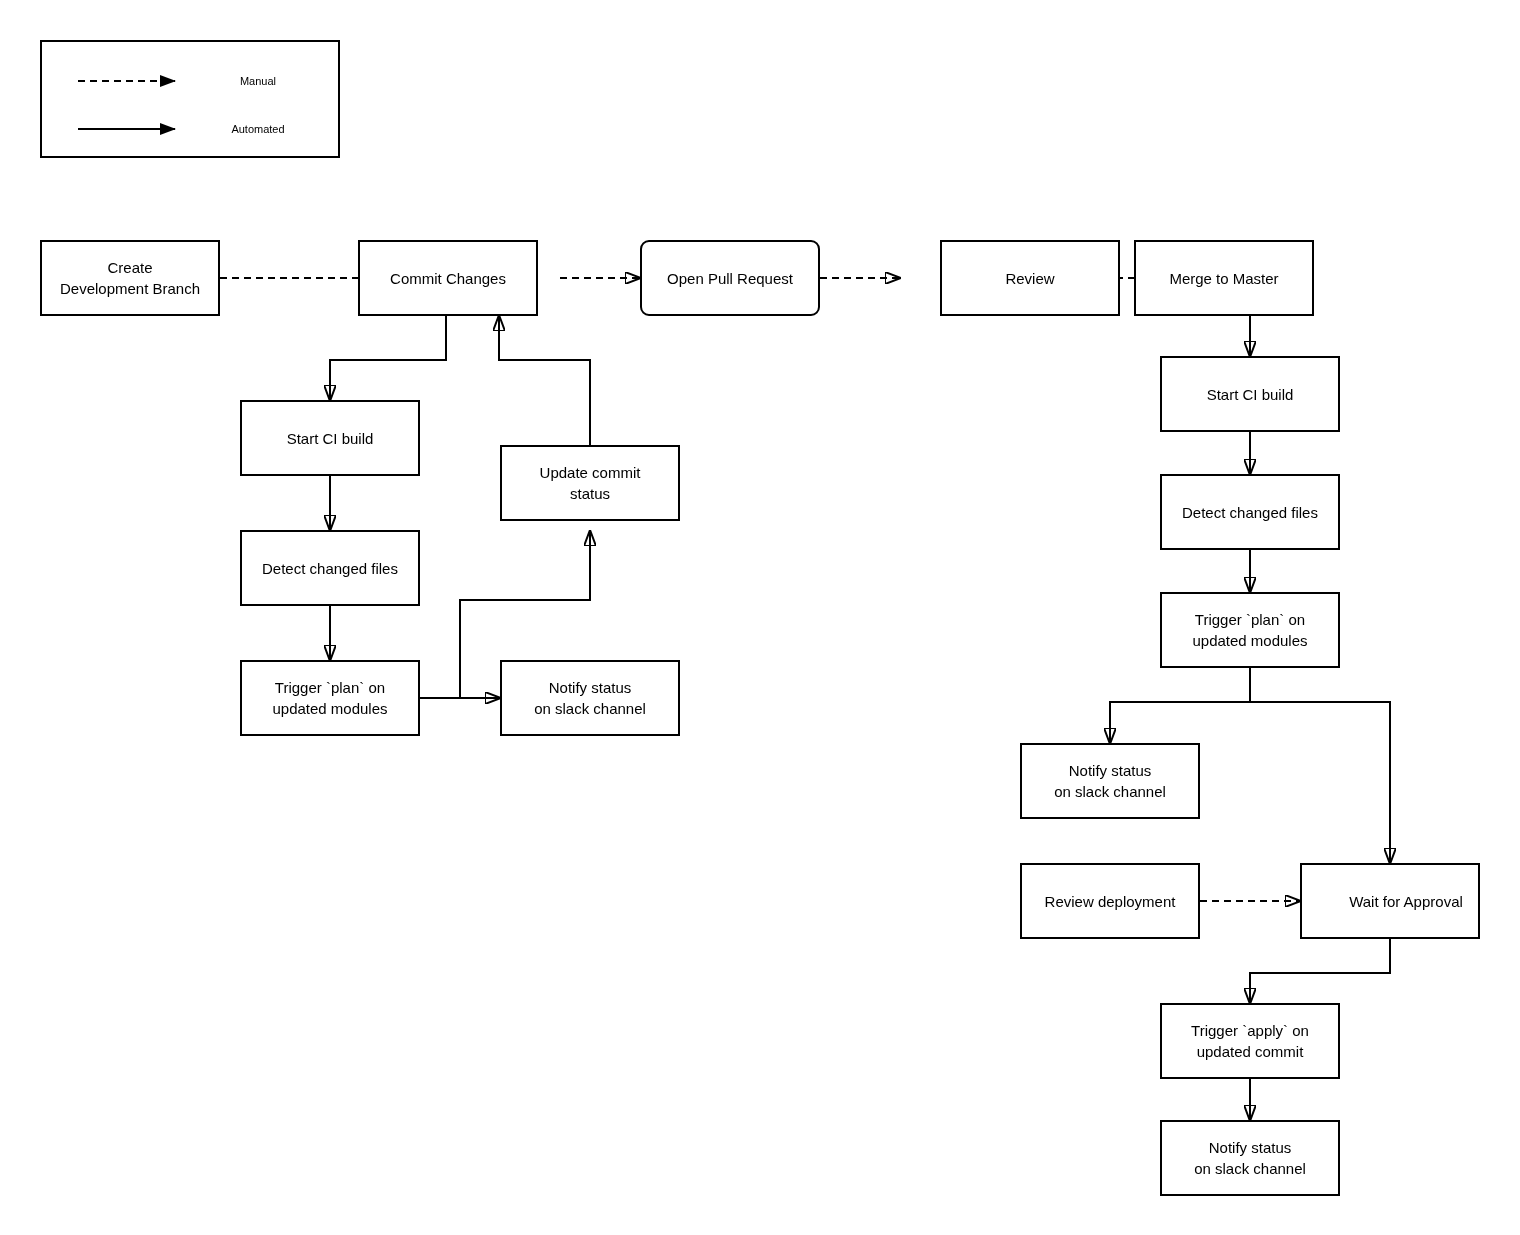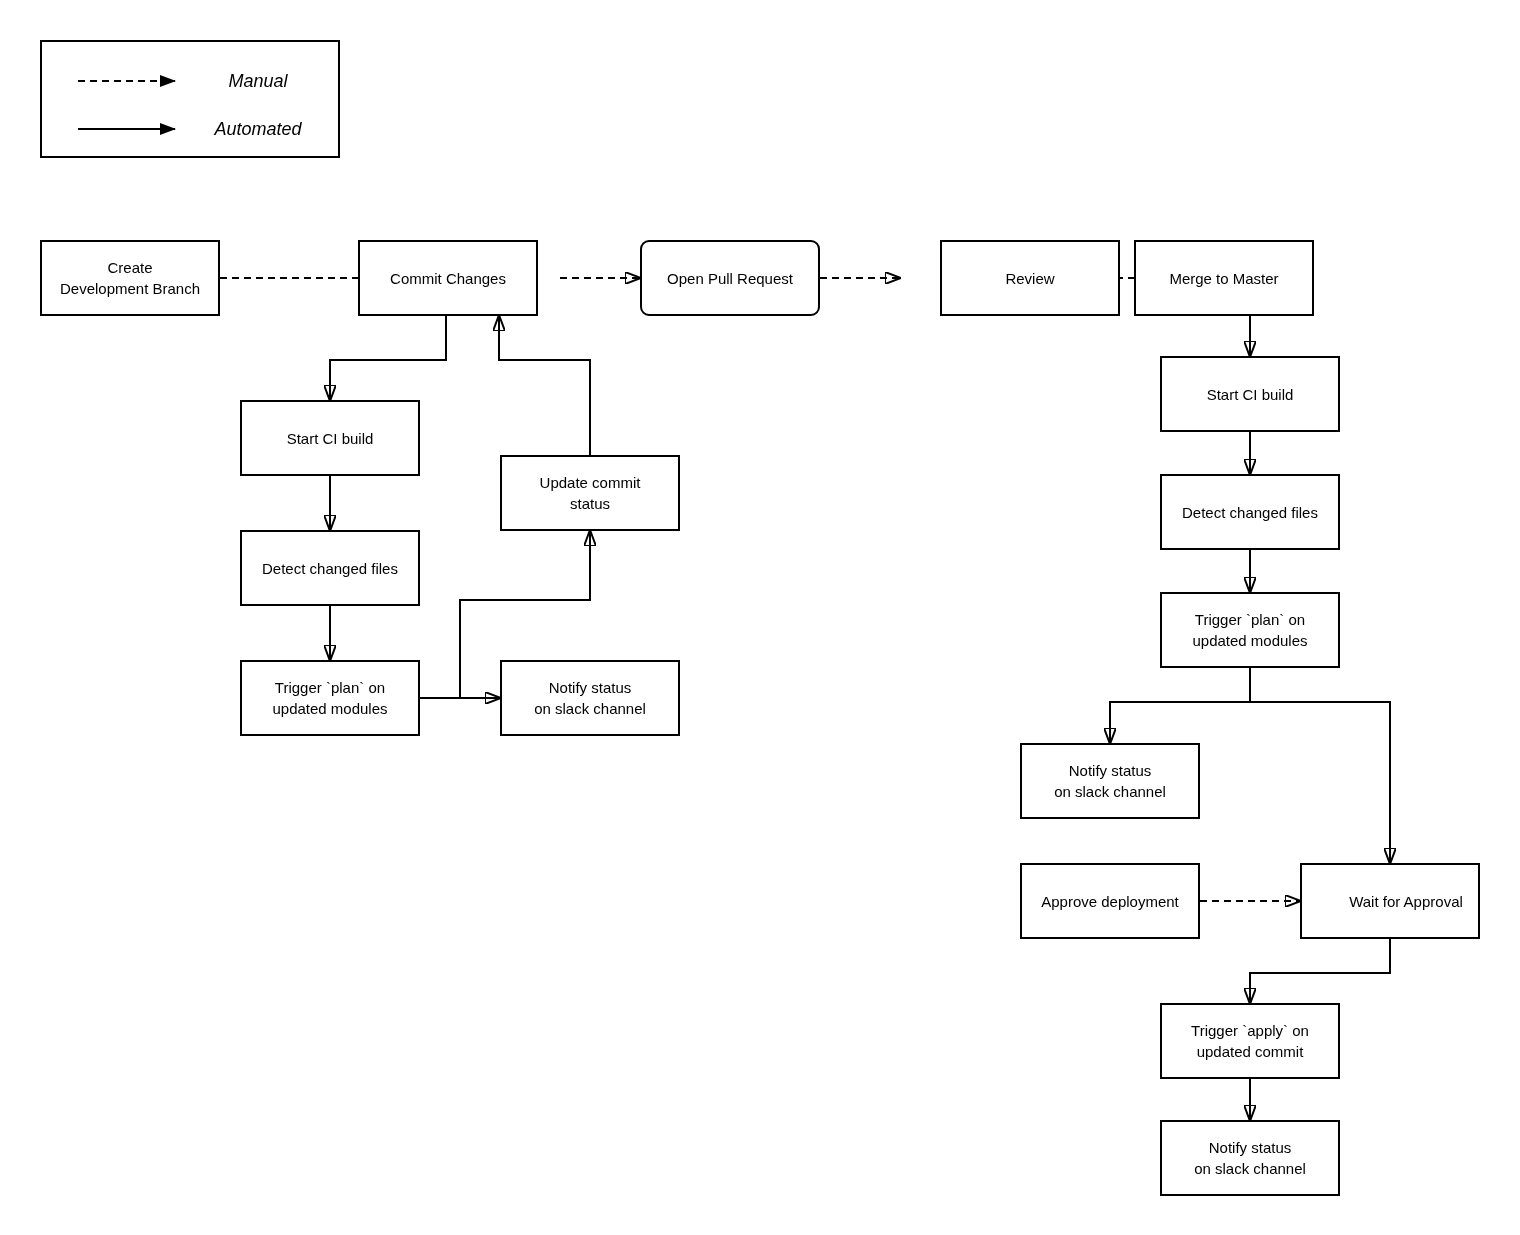--- a/index.html
+++ b/index.html
@@ -58,23 +58,22 @@
   }
   .legend-arrow {
     margin-left: 36px;
     width: 100px;
     height: 24px;
     flex: 0 0 auto;
   }
   .legend-label {
     flex: 1 1 auto;
     text-align: center;
-    font-size: 18px;
+    font-size: 11px;
     line-height: 21px;
-    font-style: italic;
   }
 </style>
 </head>
 <body>
 
 <div class="canvas">
 
   <svg class="edges-layer" width="1520" height="1235" viewBox="0 0 1520 1235">
     <defs>
       <marker id="arrow" markerUnits="userSpaceOnUse" markerWidth="16" markerHeight="12" refX="15" refY="6" orient="auto">
@@ -148,21 +147,21 @@
   <div class="node" style="left:240px; top:400px;">
     <span class="node-label">Start CI build</span>
   </div>
   <div class="node" style="left:240px; top:530px;">
     <span class="node-label">Detect changed files</span>
   </div>
   <div class="node" style="left:240px; top:660px;">
     <span class="node-label">Trigger `plan` on
 updated modules</span>
   </div>
-  <div class="node" style="left:500px; top:455px;justify-content:center;">
+  <div class="node" style="left:500px; top:445px;justify-content:center;">
     <span class="node-label">Update commit
 status</span>
   </div>
   <div class="node" style="left:500px; top:660px;">
     <span class="node-label">Notify status
 on slack channel</span>
   </div>
 
   <div class="node" style="left:1160px; top:356px;">
     <span class="node-label">Start CI build</span>
@@ -172,21 +171,21 @@
   </div>
   <div class="node" style="left:1160px; top:592px;">
     <span class="node-label">Trigger `plan` on
 updated modules</span>
   </div>
   <div class="node" style="left:1020px; top:743px;">
     <span class="node-label">Notify status
 on slack channel</span>
   </div>
   <div class="node" style="left:1020px; top:863px;">
-    <span class="node-label">Approve deployment</span>
+    <span class="node-label">Review deployment</span>
   </div>
   <div class="node" style="left:1300px; top:863px;padding-left:32px;">
     <span class="node-label">Wait for Approval</span>
   </div>
   <div class="node" style="left:1160px; top:1003px;">
     <span class="node-label">Trigger `apply` on
 updated commit</span>
   </div>
   <div class="node" style="left:1160px; top:1120px;">
     <span class="node-label">Notify status

